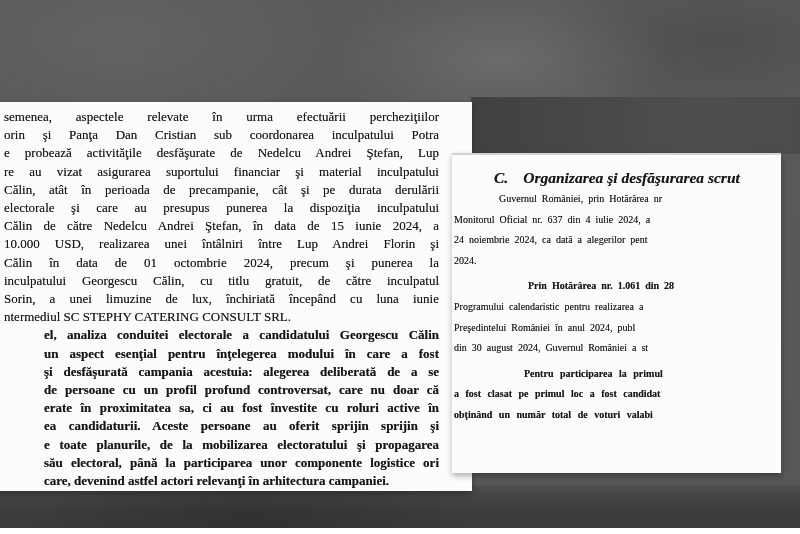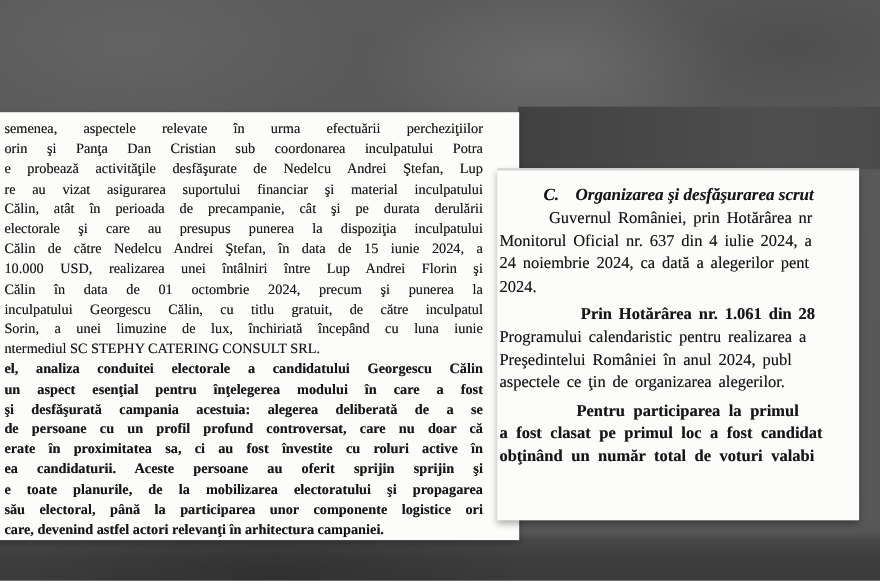--- a/index.html
+++ b/index.html
@@ -33,30 +33,30 @@
   
   .page-left {
     left:-6px; top:102px; width:478px; height:389px;
     padding:6px 33px 0 10px; box-sizing:border-box;
   }
   .page-left .doc-line {
     font-size:13px; line-height:18.2px; white-space:normal;
     text-align:justify; text-align-last:justify;
   }
   .page-left .doc-line.nj { text-align-last:left; }
-  .page-left .doc-line.b  { font-weight:bold; }
+  .page-left .doc-line.b  { font-weight:bold;margin-left:40px; }
 
   
   .page-right {
     left:452px; top:153px; width:329px; height:320px;
     border-top:2px solid #d3d3d3;
     padding:12px 0 0 2px; box-sizing:border-box;
   }
   .page-right .r-line {
-    font-size:15px; line-height:20.6px; white-space:nowrap;
+    font-size:10px; line-height:20.6px; white-space:nowrap;
     word-spacing:2.5px;
   }
   .page-right .heading {
     font-size:15.5px; line-height:22px; font-weight:bold; font-style:italic;
     padding-left:40px; white-space:nowrap;
   }
   .page-right .heading .hnum { margin-right:15px; }
   .ind45 { padding-left:45px; }
   .ind74 { padding-left:74px; word-spacing:7px; }
   .ind70 { padding-left:70px; }
@@ -100,19 +100,19 @@
     <div class="heading">
       <span class="hnum">C.</span><span>Organizarea şi desfăşurarea scrut</span>
     </div>
     <div class="r-line ind45">Guvernul României, prin Hotărârea nr</div>
     <div class="r-line">Monitorul Oficial nr. 637 din 4 iulie 2024, a</div>
     <div class="r-line">24 noiembrie 2024, ca dată a alegerilor pent</div>
     <div class="r-line">2024.</div>
     <div class="r-line ind74 gap-top">Prin Hotărârea nr. 1.061 din 28</div>
     <div class="r-line">Programului calendaristic pentru realizarea a</div>
     <div class="r-line">Preşedintelui României în anul 2024, publ</div>
-    <div class="r-line">aspectele ce ţin de organizarea alegerilor.</div>
+    <div class="r-line">din 30 august 2024, Guvernul României a st</div>
     <div class="r-line b ind70 gap-top">Pentru participarea la primul</div>
     <div class="r-line b">a fost clasat pe primul loc a fost candidat</div>
     <div class="r-line b">obţinând un număr total de voturi valabi</div>
   </div>
 
 </div>
 
 </body></html>

